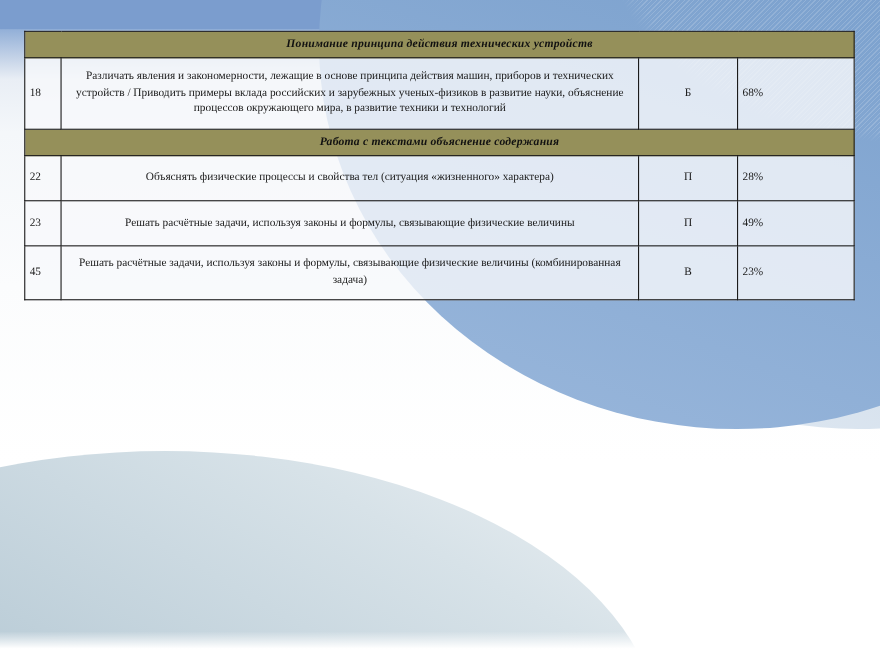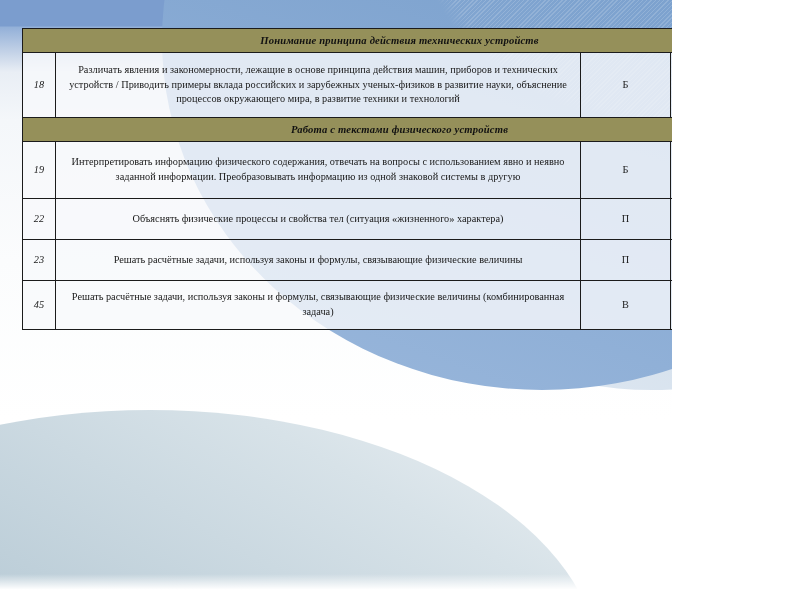--- a/index.html
+++ b/index.html
@@ -9,21 +9,21 @@
   body {
     width: 800px;
     height: 600px;
     overflow: hidden;
     font-family: "Liberation Serif", "DejaVu Serif", serif;
   }
 
   
   .slide {
     position: relative;
-    width: 672px;
+    width: 800px;
     height: 600px;
     overflow: hidden;
     background: #ffffff;
   }
 
   
   .bg-base {
     position: absolute;
     inset: 0;
     background: linear-gradient(to bottom,
@@ -142,23 +142,22 @@
     font-weight: bold;
     font-style: italic;
     font-size: 10.6px;
     text-align: center;
     letter-spacing: 0.2px;
     padding: 4px 4px;
     height: 15px;
   }
 
   td.num {
-    text-align: center;
+    text-align: left;
     font-size: 10.3px;
-    font-style: italic;
   }
   td.desc {
     text-align: center;
     padding: 6px 8px;
   }
   td.level {
     text-align: center;
     font-size: 10.8px;
   }
   td.pct {
@@ -199,27 +198,21 @@
           <td colspan="4">Понимание принципа действия технических устройств</td>
         </tr>
         <tr class="r-tall">
           <td class="num">18</td>
           <td class="desc">Различать явления и закономерности, лежащие в основе принципа действия машин, приборов и технических устройств / Приводить примеры вклада российских и зарубежных ученых-физиков в развитие науки, объяснение процессов окружающего мира, в развитие техники и технологий</td>
           <td class="level">Б</td>
           <td class="pct">68%</td>
         </tr>
 
         <tr class="section">
-          <td colspan="4">Работа с текстами физического устройств</td>
-        </tr>
-        <tr class="r-mid">
-          <td class="num">19</td>
-          <td class="desc">Интерпретировать информацию физического содержания, отвечать на вопросы с использованием явно и неявно заданной информации. Преобразовывать информацию из одной знаковой системы в другую</td>
-          <td class="level">Б</td>
-          <td class="pct">75%</td>
+          <td colspan="4">Работа с текстами объяснение содержания</td>
         </tr>
 
         <tr class="r-short">
           <td class="num">22</td>
           <td class="desc">Объяснять физические процессы и свойства тел (ситуация «жизненного» характера)</td>
           <td class="level">П</td>
           <td class="pct">28%</td>
         </tr>
         <tr class="r-short">
           <td class="num">23</td>

